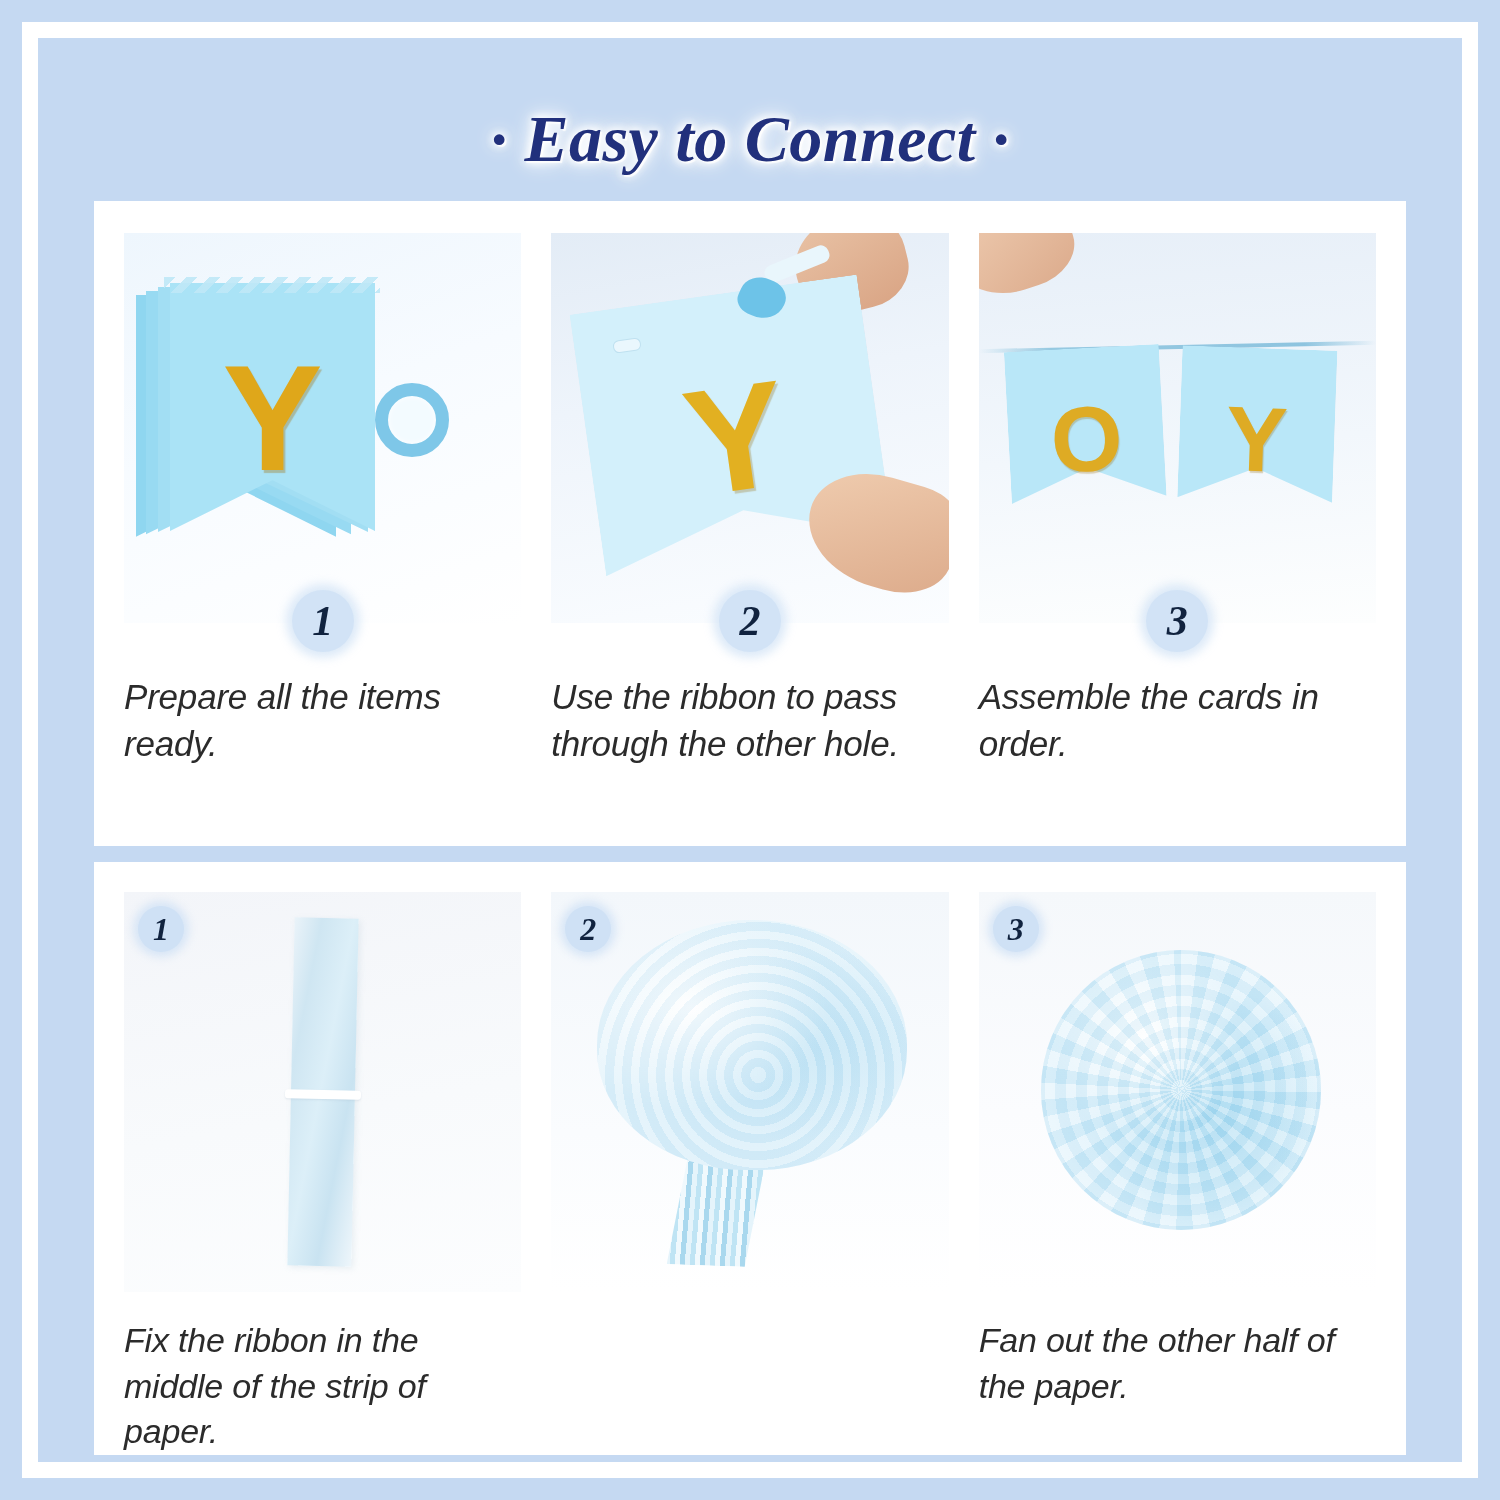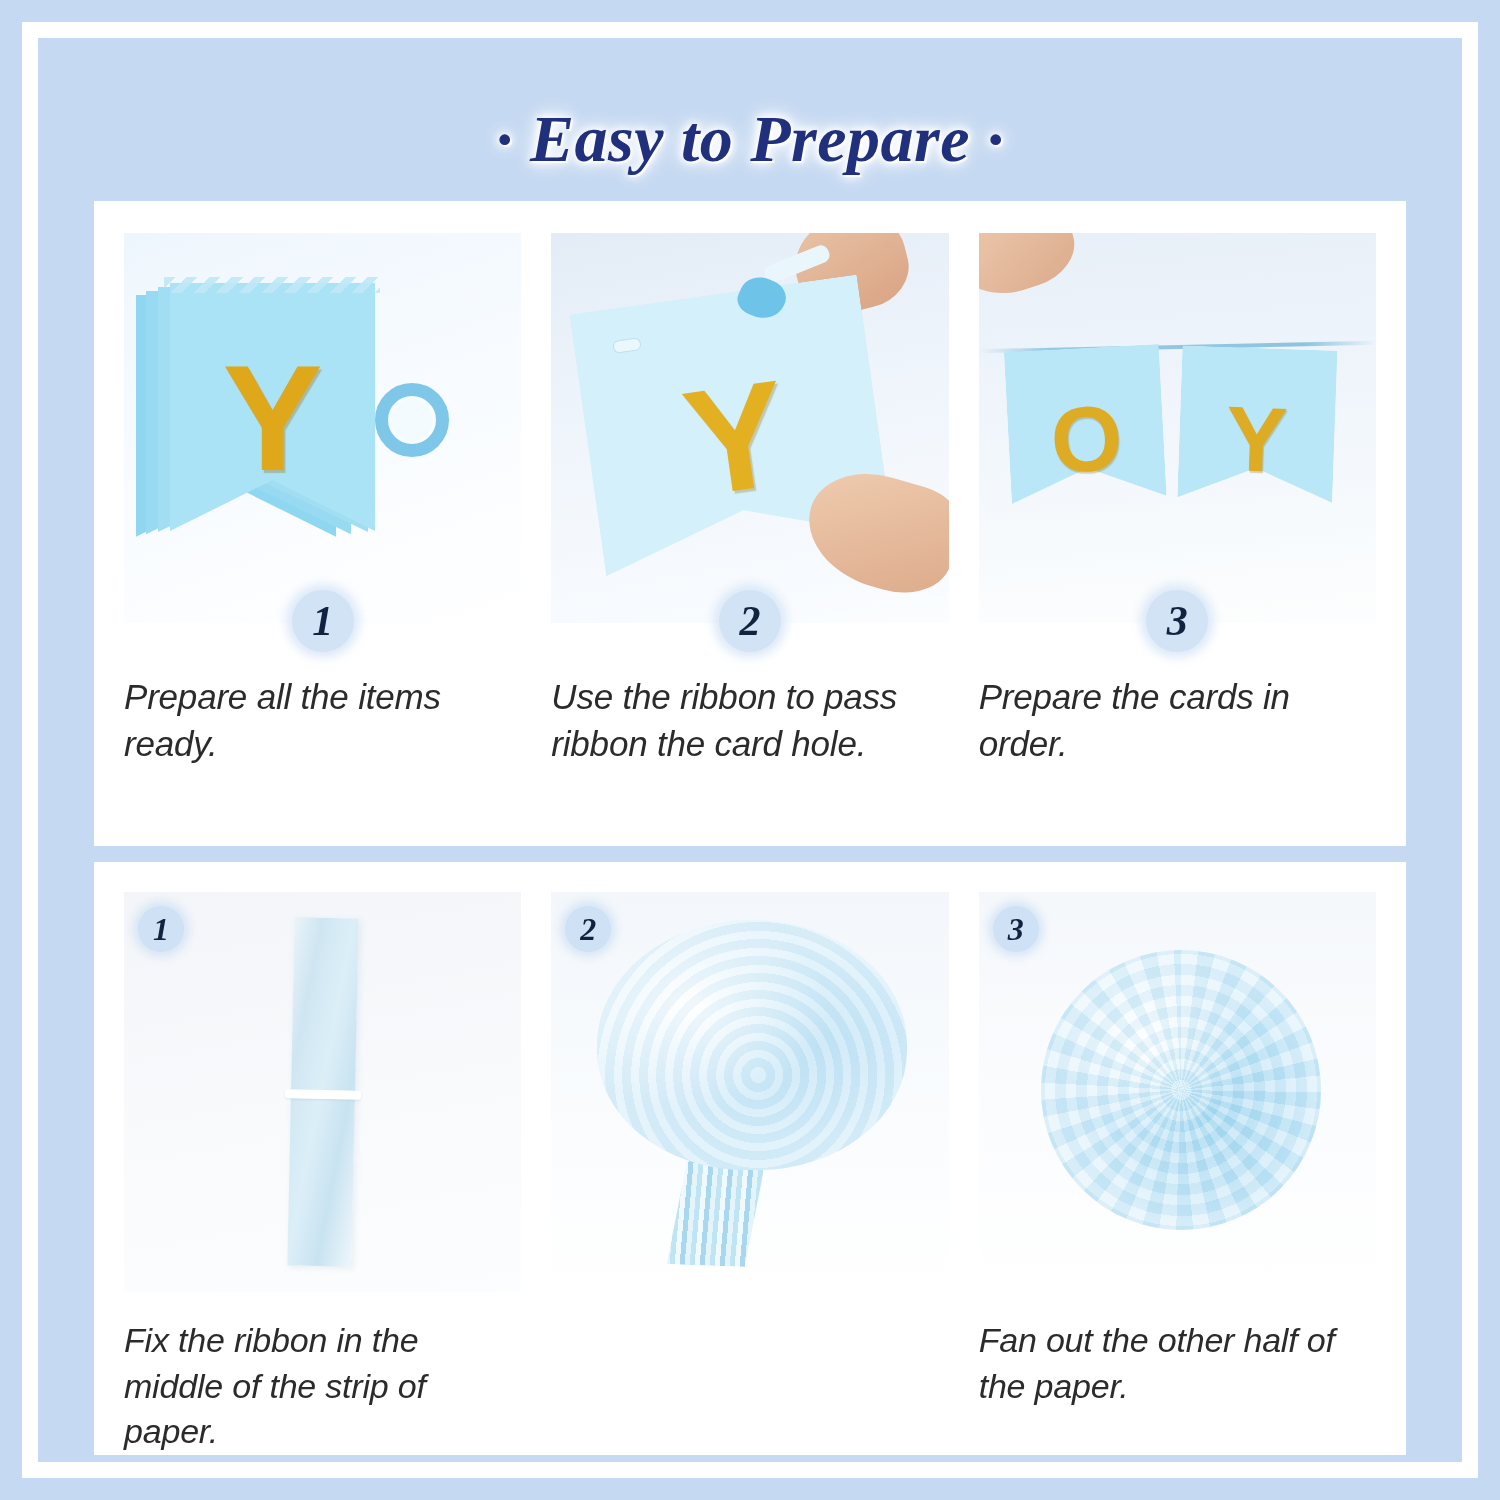--- a/index.html
+++ b/index.html
@@ -426,21 +426,21 @@
 </head>
 <body>
 
 <div class="page">
   <div class="frame-white"></div>
   <div class="frame-blue">
 
     <div class="inner">
 
       <div class="title-bar">
-        <div class="title">· Easy to Prepare ·</div>
+        <div class="title">· Easy to Connect ·</div>
       </div>
 
       <div class="sections">
 
         <div class="section section-top">
           <div class="steps">
 
             <div class="step">
               <div class="photo photo-top">
                 <div class="p1-bg"></div>
@@ -461,35 +461,35 @@
                 <div class="p2-bg"></div>
                 <div class="p2-hand-top"></div>
                 <div class="p2-ribbon-tail"></div>
                 <div class="p2-card"></div>
                 <div class="p2-hole"></div>
                 <div class="p2-ribbon"></div>
                 <div class="p2-letter">Y</div>
                 <div class="p2-hand-bottom"></div>
               </div>
               <div class="badge badge-top">2</div>
-              <div class="caption">Use the ribbon to pass ribbon the card hole.</div>
+              <div class="caption">Use the ribbon to pass through the other hole.</div>
             </div>
 
             <div class="step">
               <div class="photo photo-top">
                 <div class="p3-bg"></div>
                 <div class="p3-hand"></div>
                 <div class="p3-string"></div>
                 <div class="p3-card p3-card-left"></div>
                 <div class="p3-card p3-card-right"></div>
                 <div class="p3-glyph p3-glyph-left">O</div>
                 <div class="p3-glyph p3-glyph-right">Y</div>
               </div>
               <div class="badge badge-top">3</div>
-              <div class="caption">Prepare the cards in order.</div>
+              <div class="caption">Assemble the cards in order.</div>
             </div>
 
           </div>
         </div>
 
         <div class="section section-bottom">
           <div class="steps">
 
             <div class="step">
               <div class="photo photo-bottom">

